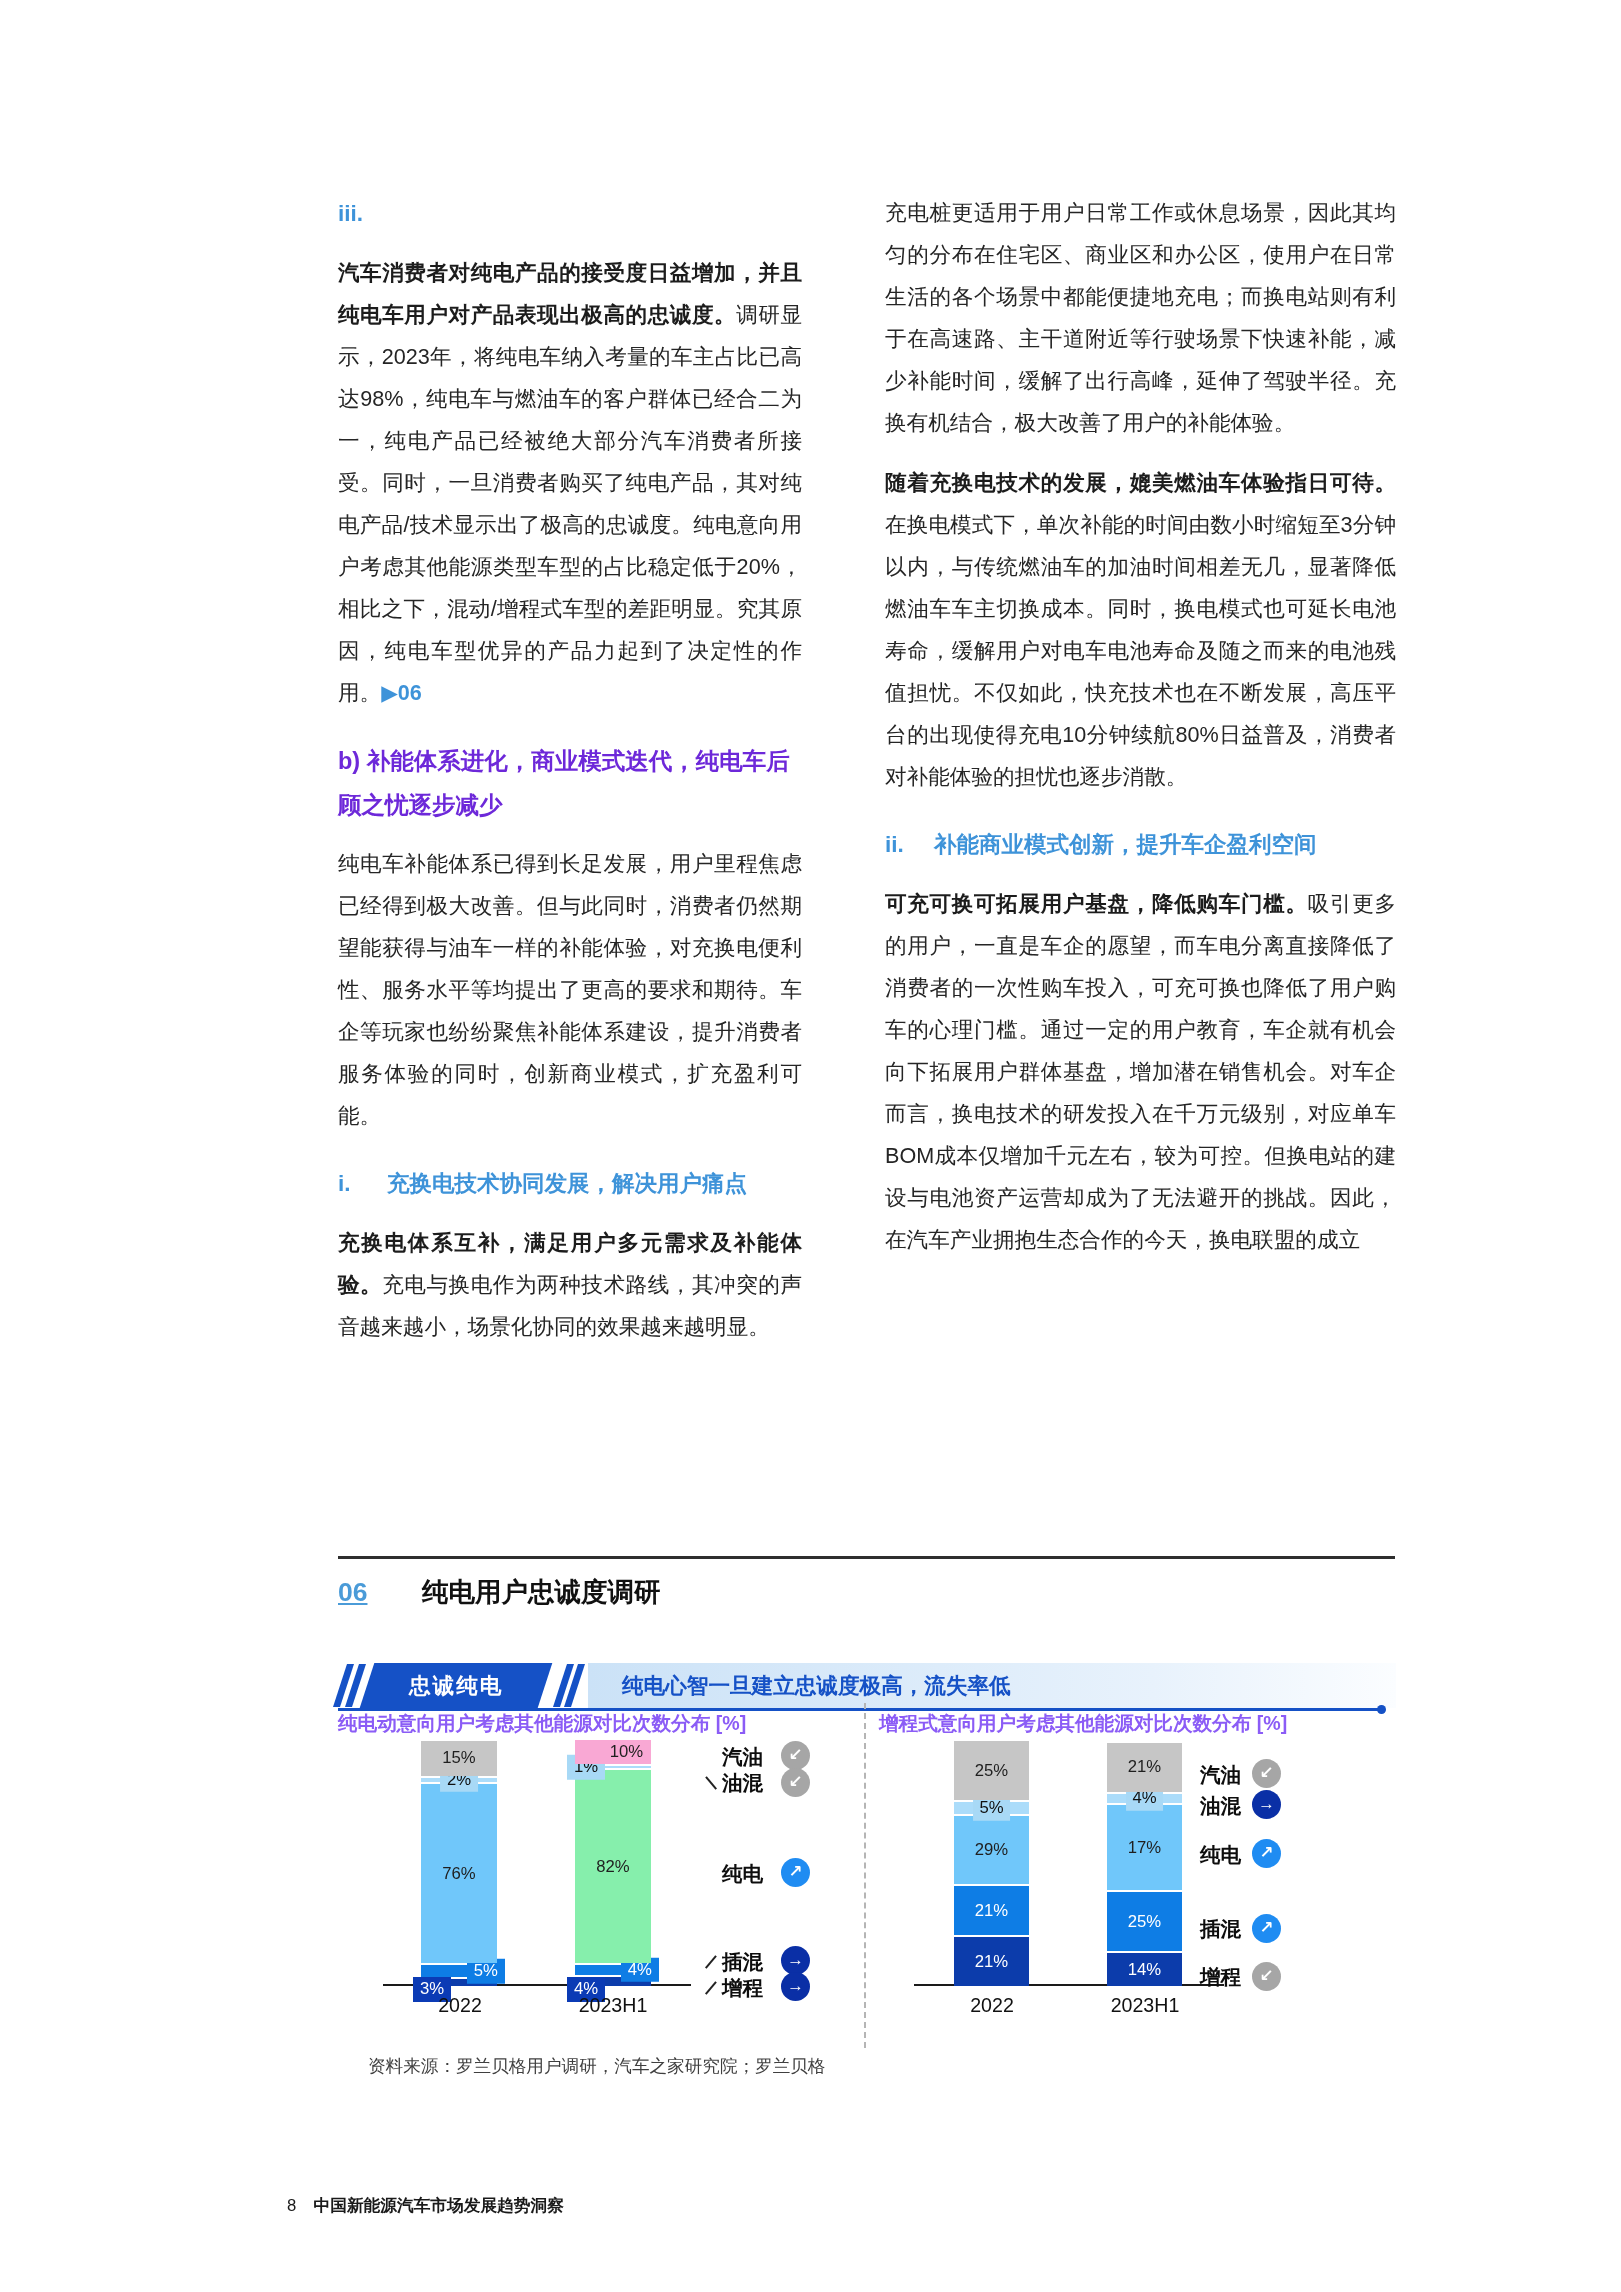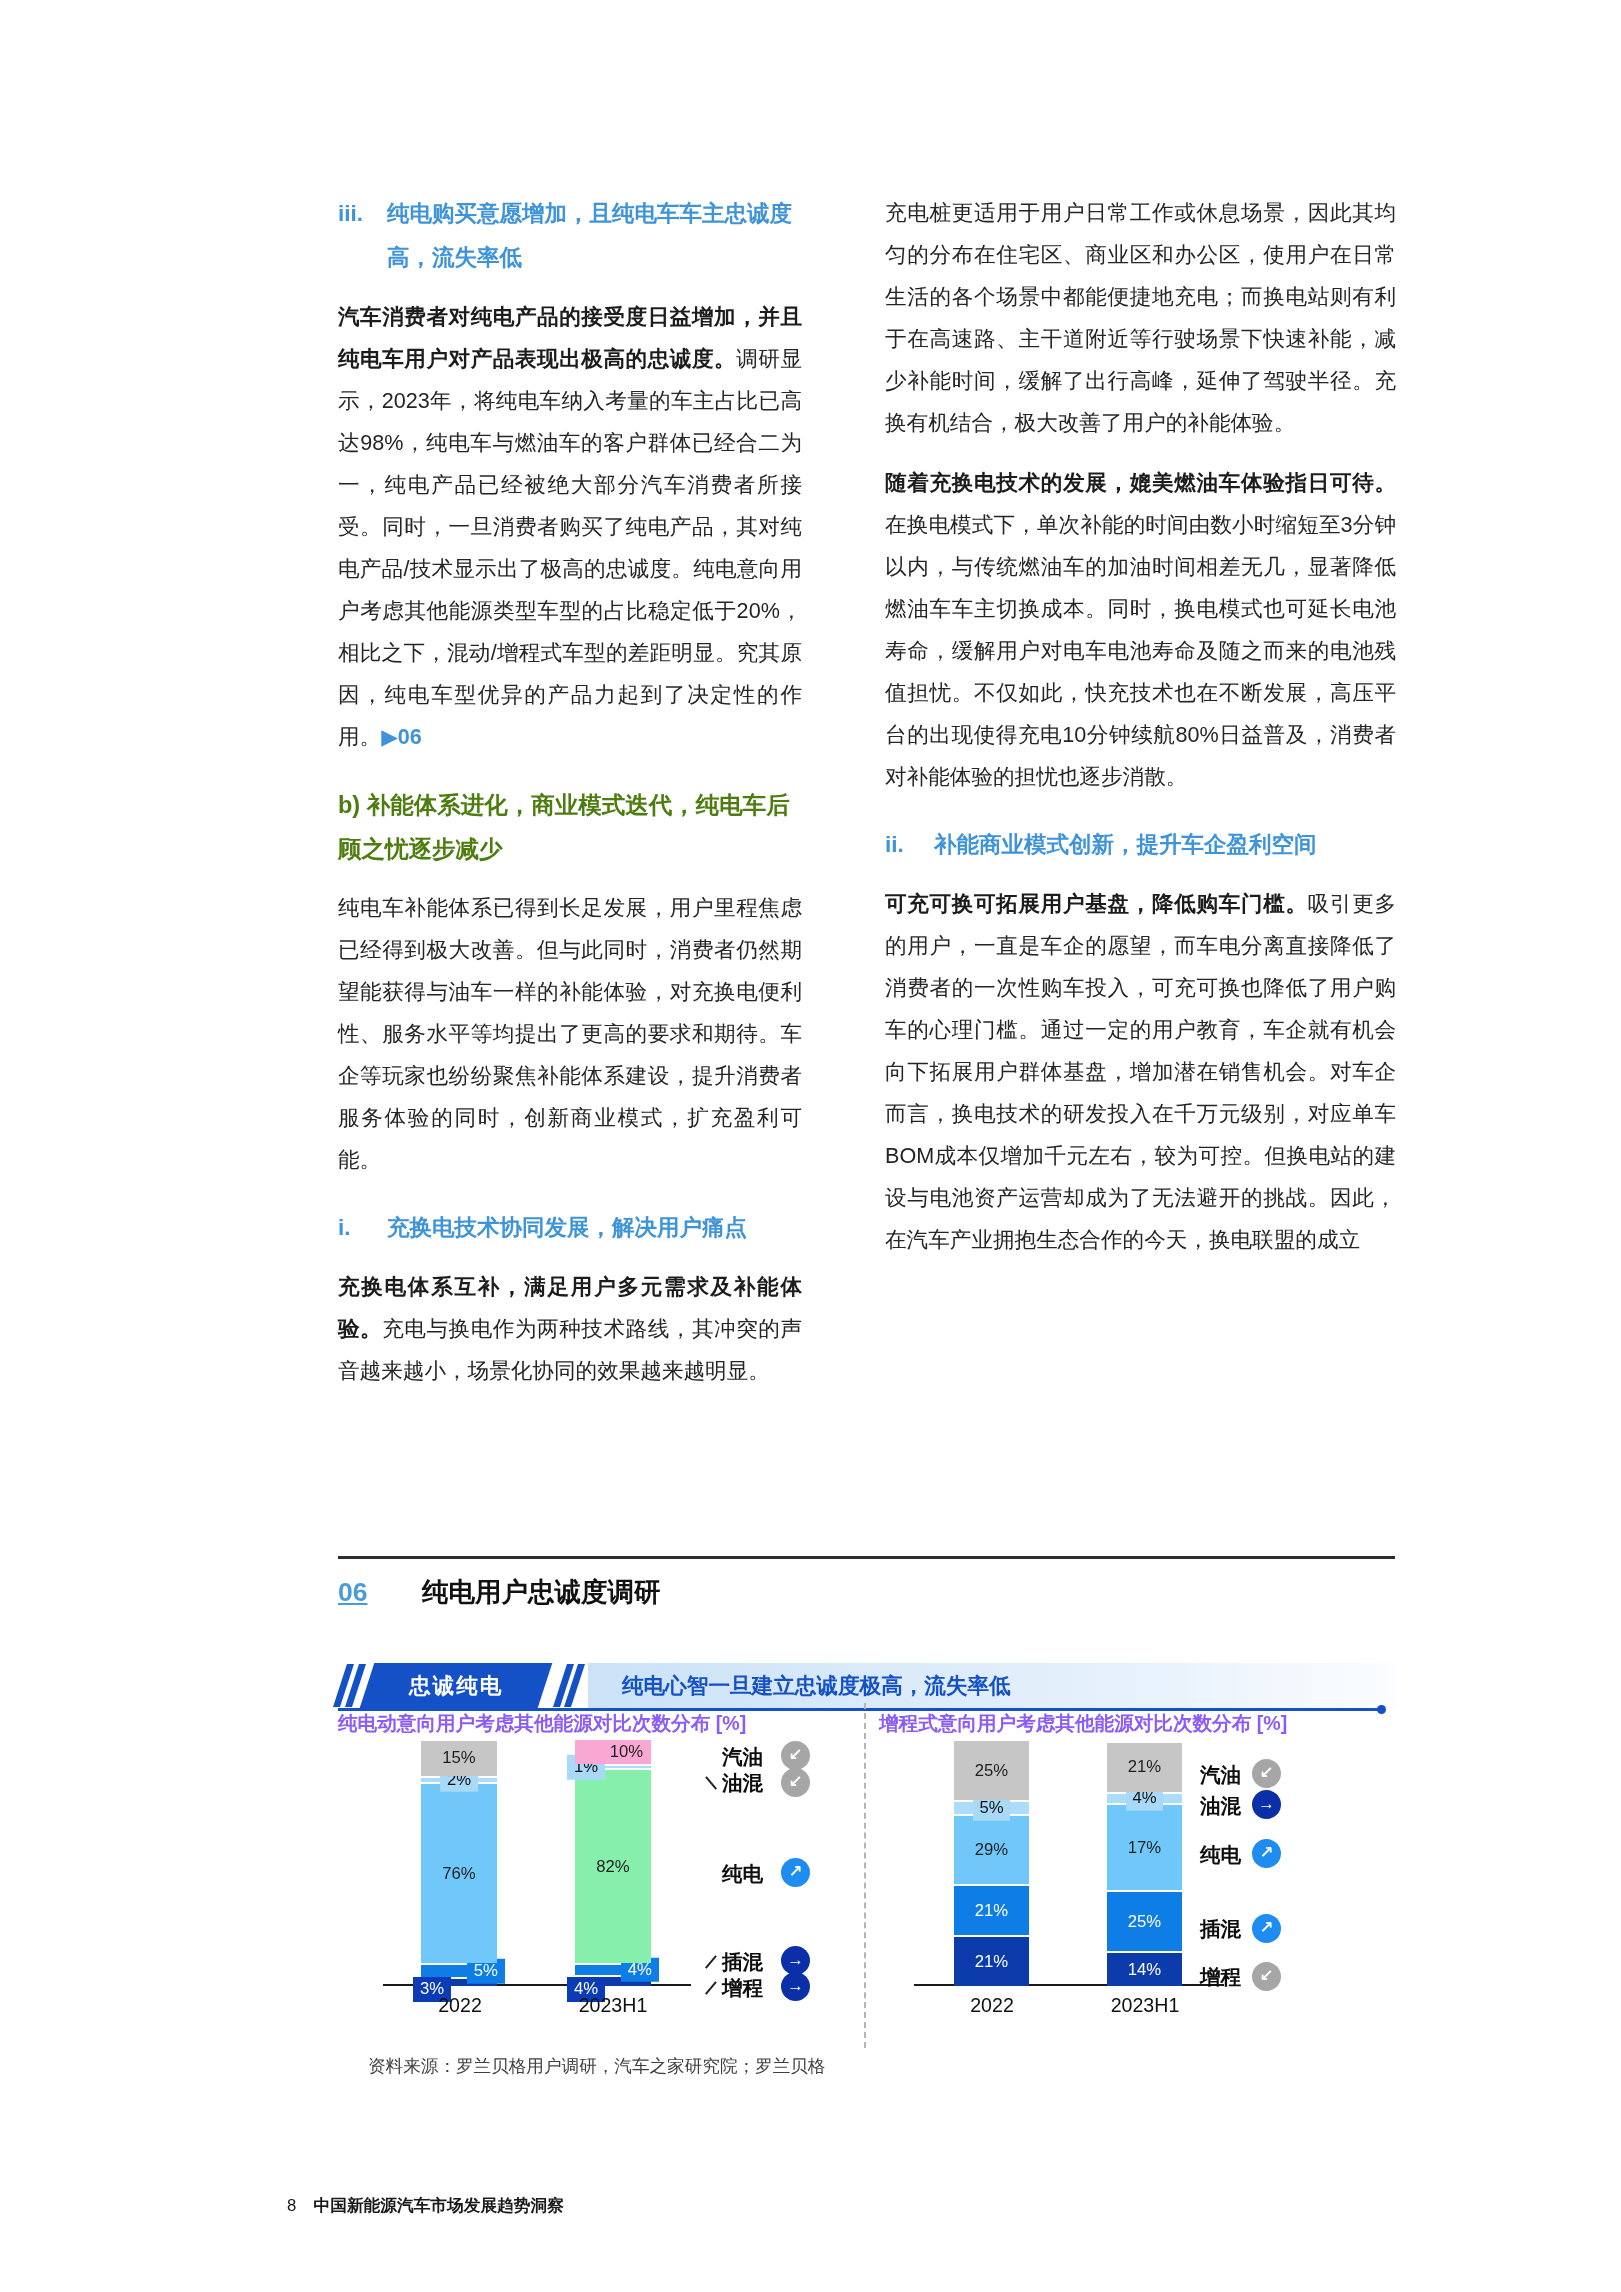--- a/index.html
+++ b/index.html
@@ -15,21 +15,21 @@
   .col-left{left:338px;width:464px;}
   .col-right{left:885px;width:511px;}
   .col p{
     font-size:21.6px;line-height:42px;text-align:justify;
     margin:0 0 17.6px 0;color:#252525;
   }
   .col p b{font-weight:700;color:#1c1c1c;}
   .h{font-weight:700;font-size:22.5px;line-height:44px;margin:25.5px 0 15.7px 0;}
   .h:first-child{margin-top:0;}
   .h.light{color:#3E93D9;}
-  .h.dark{color:#4d7c0f;font-size:23.5px;}
+  .h.dark{color:#6d28d9;font-size:23.5px;}
   .h .mkrow{display:flex;}
   .h .mk{flex:0 0 49px;}
   .h .ht{flex:1;}
   .figref{color:#3E93D9;font-weight:700;white-space:nowrap;}
 
   
   .rule{position:absolute;left:338px;top:1556px;width:1057px;height:2.9px;background:#2e2e2e;}
   .fig-header{position:absolute;left:338px;top:1574px;display:flex;align-items:baseline;}
   .fig-num{color:#4A9BD8;font-weight:700;font-size:26.5px;width:84px;text-decoration:underline;}
   .fig-title{color:#111;font-weight:700;font-size:26.5px;}
@@ -77,21 +77,20 @@
 </style>
 </head>
 <body>
 
 <div class="page">
 
   <div class="col col-left" id="col-left">
       <div class="h light">
         <div class="mkrow">
           <span class="mk">iii.</span>
-          <span class="ht">纯电购买意愿增加，且纯电车车主忠诚度高，流失率低</span>
         </div>
       </div>
       <p><b>汽车消费者对纯电产品的接受度日益增加，并且纯电车用户对产品表现出极高的忠诚度。</b><span>调研显示，2023年，将纯电车纳入考量的车主占比已高达98%，纯电车与燃油车的客户群体已经合二为一，纯电产品已经被绝大部分汽车消费者所接受。同时，一旦消费者购买了纯电产品，其对纯电产品/技术显示出了极高的忠诚度。纯电意向用户考虑其他能源类型车型的占比稳定低于20%，相比之下，混动/增程式车型的差距明显。究其原因，纯电车型优异的产品力起到了决定性的作用。</span><span class="figref">▶06</span></p>
       <div class="h dark">b) 补能体系进化，商业模式迭代，纯电车后顾之忧逐步减少</div>
       <p><span>纯电车补能体系已得到长足发展，用户里程焦虑已经得到极大改善。但与此同时，消费者仍然期望能获得与油车一样的补能体验，对充换电便利性、服务水平等均提出了更高的要求和期待。车企等玩家也纷纷聚焦补能体系建设，提升消费者服务体验的同时，创新商业模式，扩充盈利可能。</span></p>
       <div class="h light">
         <div class="mkrow">
           <span class="mk">i.</span>
           <span class="ht">充换电技术协同发展，解决用户痛点</span>
         </div>

